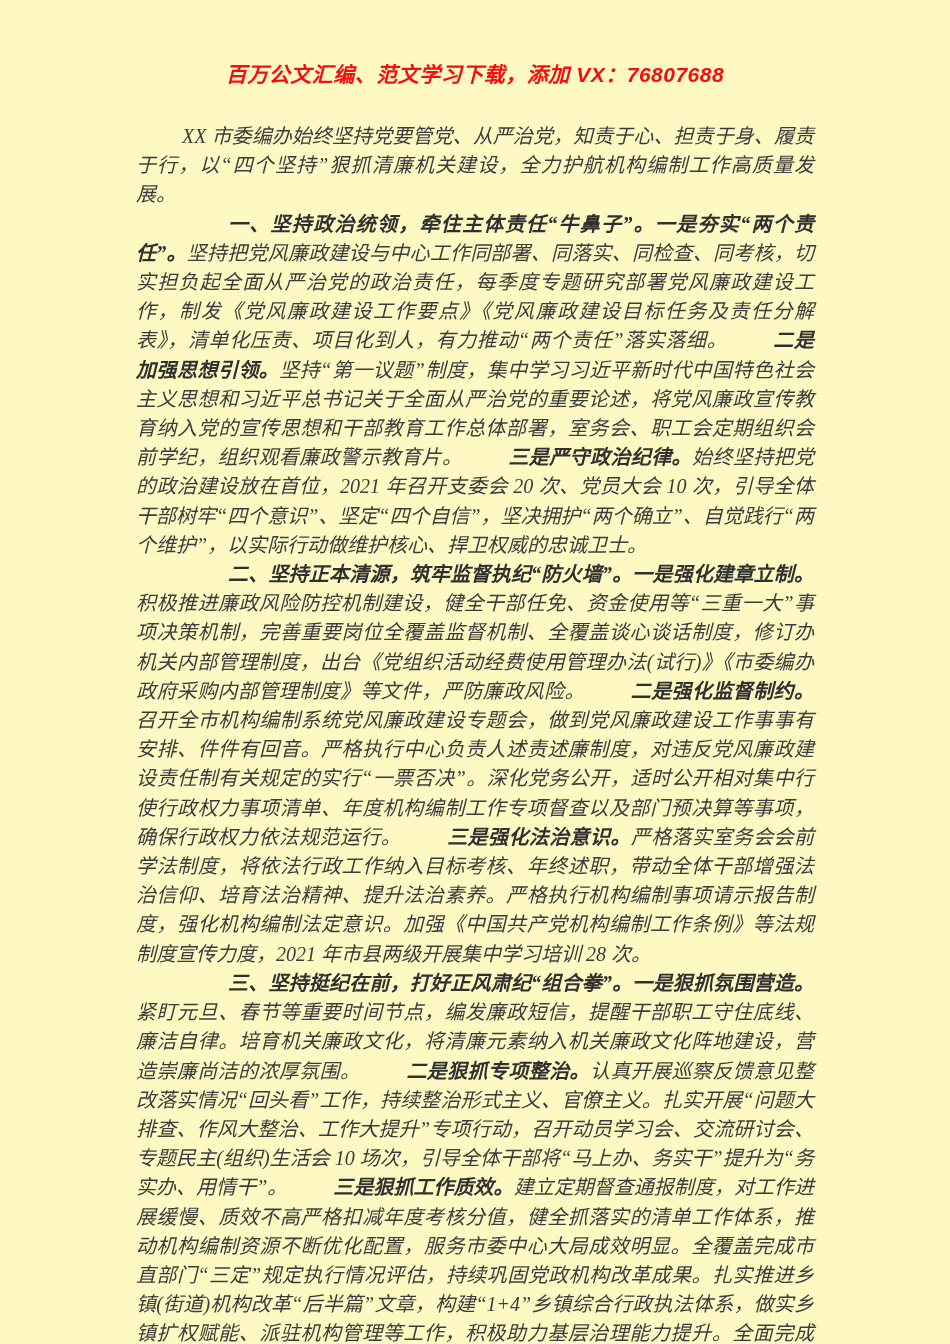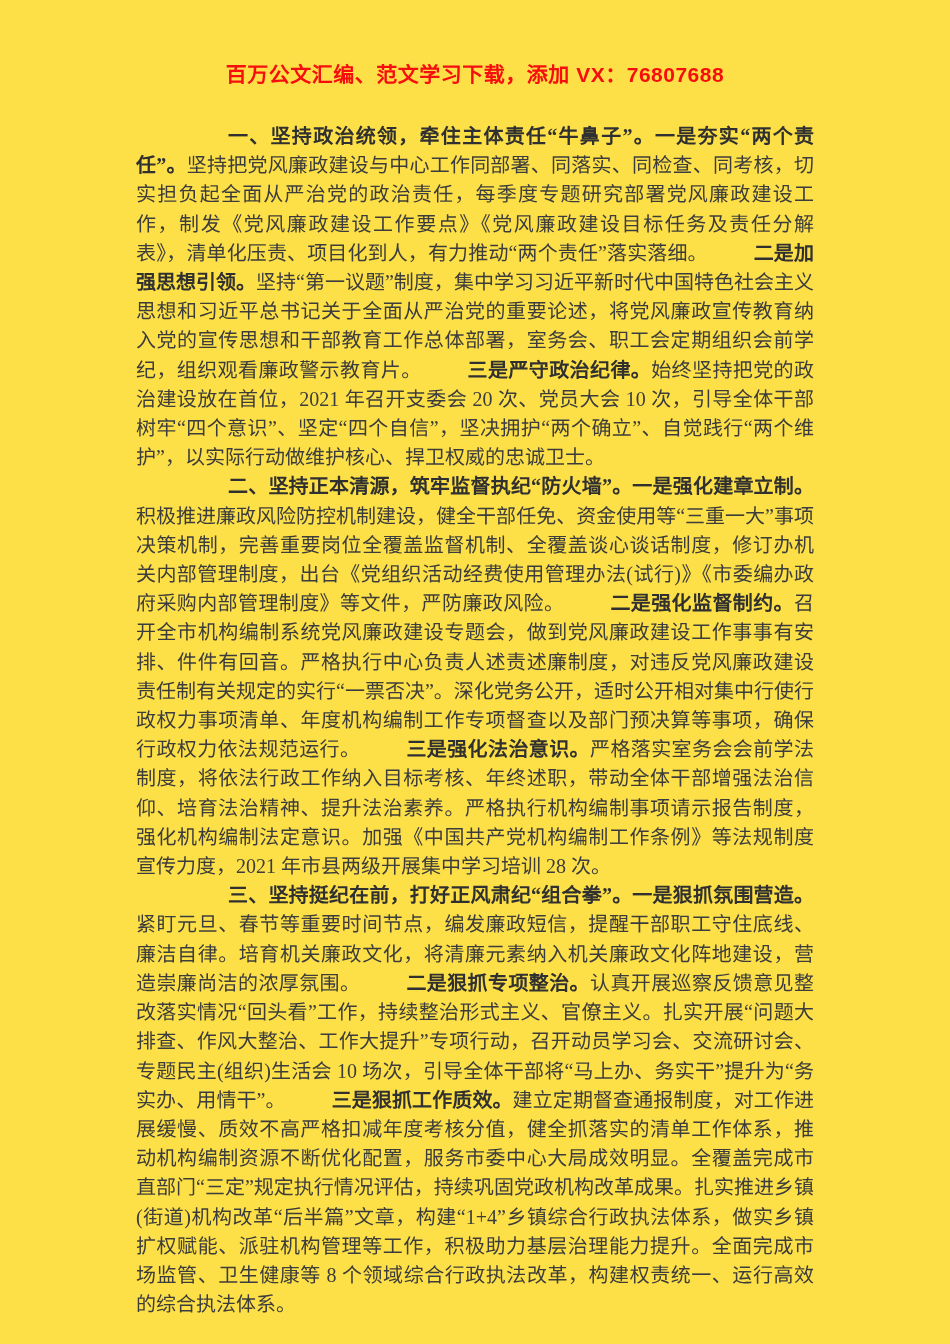--- a/index.html
+++ b/index.html
@@ -4,25 +4,26 @@
 <style>
   html, body {
     margin: 0;
     padding: 0;
     background: #ffffff;
   }
   .page {
     position: relative;
     width: 950px;
     height: 1344px;
-    background: #fde047;
+    background: #fef9c3;
     box-sizing: border-box;
     padding: 60px 136px 0 136px;
     overflow: hidden;
     font-family: "Liberation Serif", "DejaVu Serif", serif;
+    font-style: italic;
   }
   .promo-header {
     text-align: center;
     font-family: "Liberation Sans", "DejaVu Sans", sans-serif;
     font-weight: 700;
     font-size: 21px;
     line-height: 30px;
     margin: 0 0 32px 0;
     letter-spacing: 0.5px;
   }
@@ -45,17 +46,18 @@
     color: #303030;
     margin-left: 46px;
   }
 </style>
 </head>
 <body>
 
 <div class="page">
   <p class="promo-header" style="color: rgb(246, 13, 13);">百万公文汇编、范文学习下载，添加 VX：76807688</p>
   <div class="doc-body">
+      <p class="para"><span class="run">XX 市委编办始终坚持党要管党、从严治党，知责于心、担责于身、履责于行，以“四个坚持”狠抓清廉机关建设，全力护航机构编制工作高质量发展。</span></p>
       <p class="para"><span class="run bold">一、坚持政治统领，牵住主体责任“牛鼻子”。一是夯实“两个责任”。</span><span class="run">坚持把党风廉政建设与中心工作同部署、同落实、同检查、同考核，切实担负起全面从严治党的政治责任，每季度专题研究部署党风廉政建设工作，制发《党风廉政建设工作要点》《党风廉政建设目标任务及责任分解表》，清单化压责、项目化到人，有力推动“两个责任”落实落细。</span><span class="run bold">二是加强思想引领。</span><span class="run">坚持“第一议题”制度，集中学习习近平新时代中国特色社会主义思想和习近平总书记关于全面从严治党的重要论述，将党风廉政宣传教育纳入党的宣传思想和干部教育工作总体部署，室务会、职工会定期组织会前学纪，组织观看廉政警示教育片。</span><span class="run bold">三是严守政治纪律。</span><span class="run">始终坚持把党的政治建设放在首位，2021 年召开支委会 20 次、党员大会 10 次，引导全体干部树牢“四个意识”、坚定“四个自信”，坚决拥护“两个确立”、自觉践行“两个维护”，以实际行动做维护核心、捍卫权威的忠诚卫士。</span></p>
       <p class="para"><span class="run bold">二、坚持正本清源，筑牢监督执纪“防火墙”。一是强化建章立制。</span><span class="run">积极推进廉政风险防控机制建设，健全干部任免、资金使用等“三重一大”事项决策机制，完善重要岗位全覆盖监督机制、全覆盖谈心谈话制度，修订办机关内部管理制度，出台《党组织活动经费使用管理办法(试行)》《市委编办政府采购内部管理制度》等文件，严防廉政风险。</span><span class="run bold">二是强化监督制约。</span><span class="run">召开全市机构编制系统党风廉政建设专题会，做到党风廉政建设工作事事有安排、件件有回音。严格执行中心负责人述责述廉制度，对违反党风廉政建设责任制有关规定的实行“一票否决”。深化党务公开，适时公开相对集中行使行政权力事项清单、年度机构编制工作专项督查以及部门预决算等事项，确保行政权力依法规范运行。</span><span class="run bold">三是强化法治意识。</span><span class="run">严格落实室务会会前学法制度，将依法行政工作纳入目标考核、年终述职，带动全体干部增强法治信仰、培育法治精神、提升法治素养。严格执行机构编制事项请示报告制度，强化机构编制法定意识。加强《中国共产党机构编制工作条例》等法规制度宣传力度，2021 年市县两级开展集中学习培训 28 次。</span></p>
       <p class="para"><span class="run bold">三、坚持挺纪在前，打好正风肃纪“组合拳”。一是狠抓氛围营造。</span><span class="run">紧盯元旦、春节等重要时间节点，编发廉政短信，提醒干部职工守住底线、廉洁自律。培育机关廉政文化，将清廉元素纳入机关廉政文化阵地建设，营造崇廉尚洁的浓厚氛围。</span><span class="run bold">二是狠抓专项整治。</span><span class="run">认真开展巡察反馈意见整改落实情况“回头看”工作，持续整治形式主义、官僚主义。扎实开展“问题大排查、作风大整治、工作大提升”专项行动，召开动员学习会、交流研讨会、专题民主(组织)生活会 10 场次，引导全体干部将“马上办、务实干”提升为“务实办、用情干”。</span><span class="run bold">三是狠抓工作质效。</span><span class="run">建立定期督查通报制度，对工作进展缓慢、质效不高严格扣减年度考核分值，健全抓落实的清单工作体系，推动机构编制资源不断优化配置，服务市委中心大局成效明显。全覆盖完成市直部门“三定”规定执行情况评估，持续巩固党政机构改革成果。扎实推进乡镇(街道)机构改革“后半篇”文章，构建“1+4”乡镇综合行政执法体系，做实乡镇扩权赋能、派驻机构管理等工作，积极助力基层治理能力提升。全面完成市场监管、卫生健康等 8 个领域综合行政执法改革，构建权责统一、运行高效的综合执法体系。</span></p>
     </div>
 </div>
 
 </body></html>

